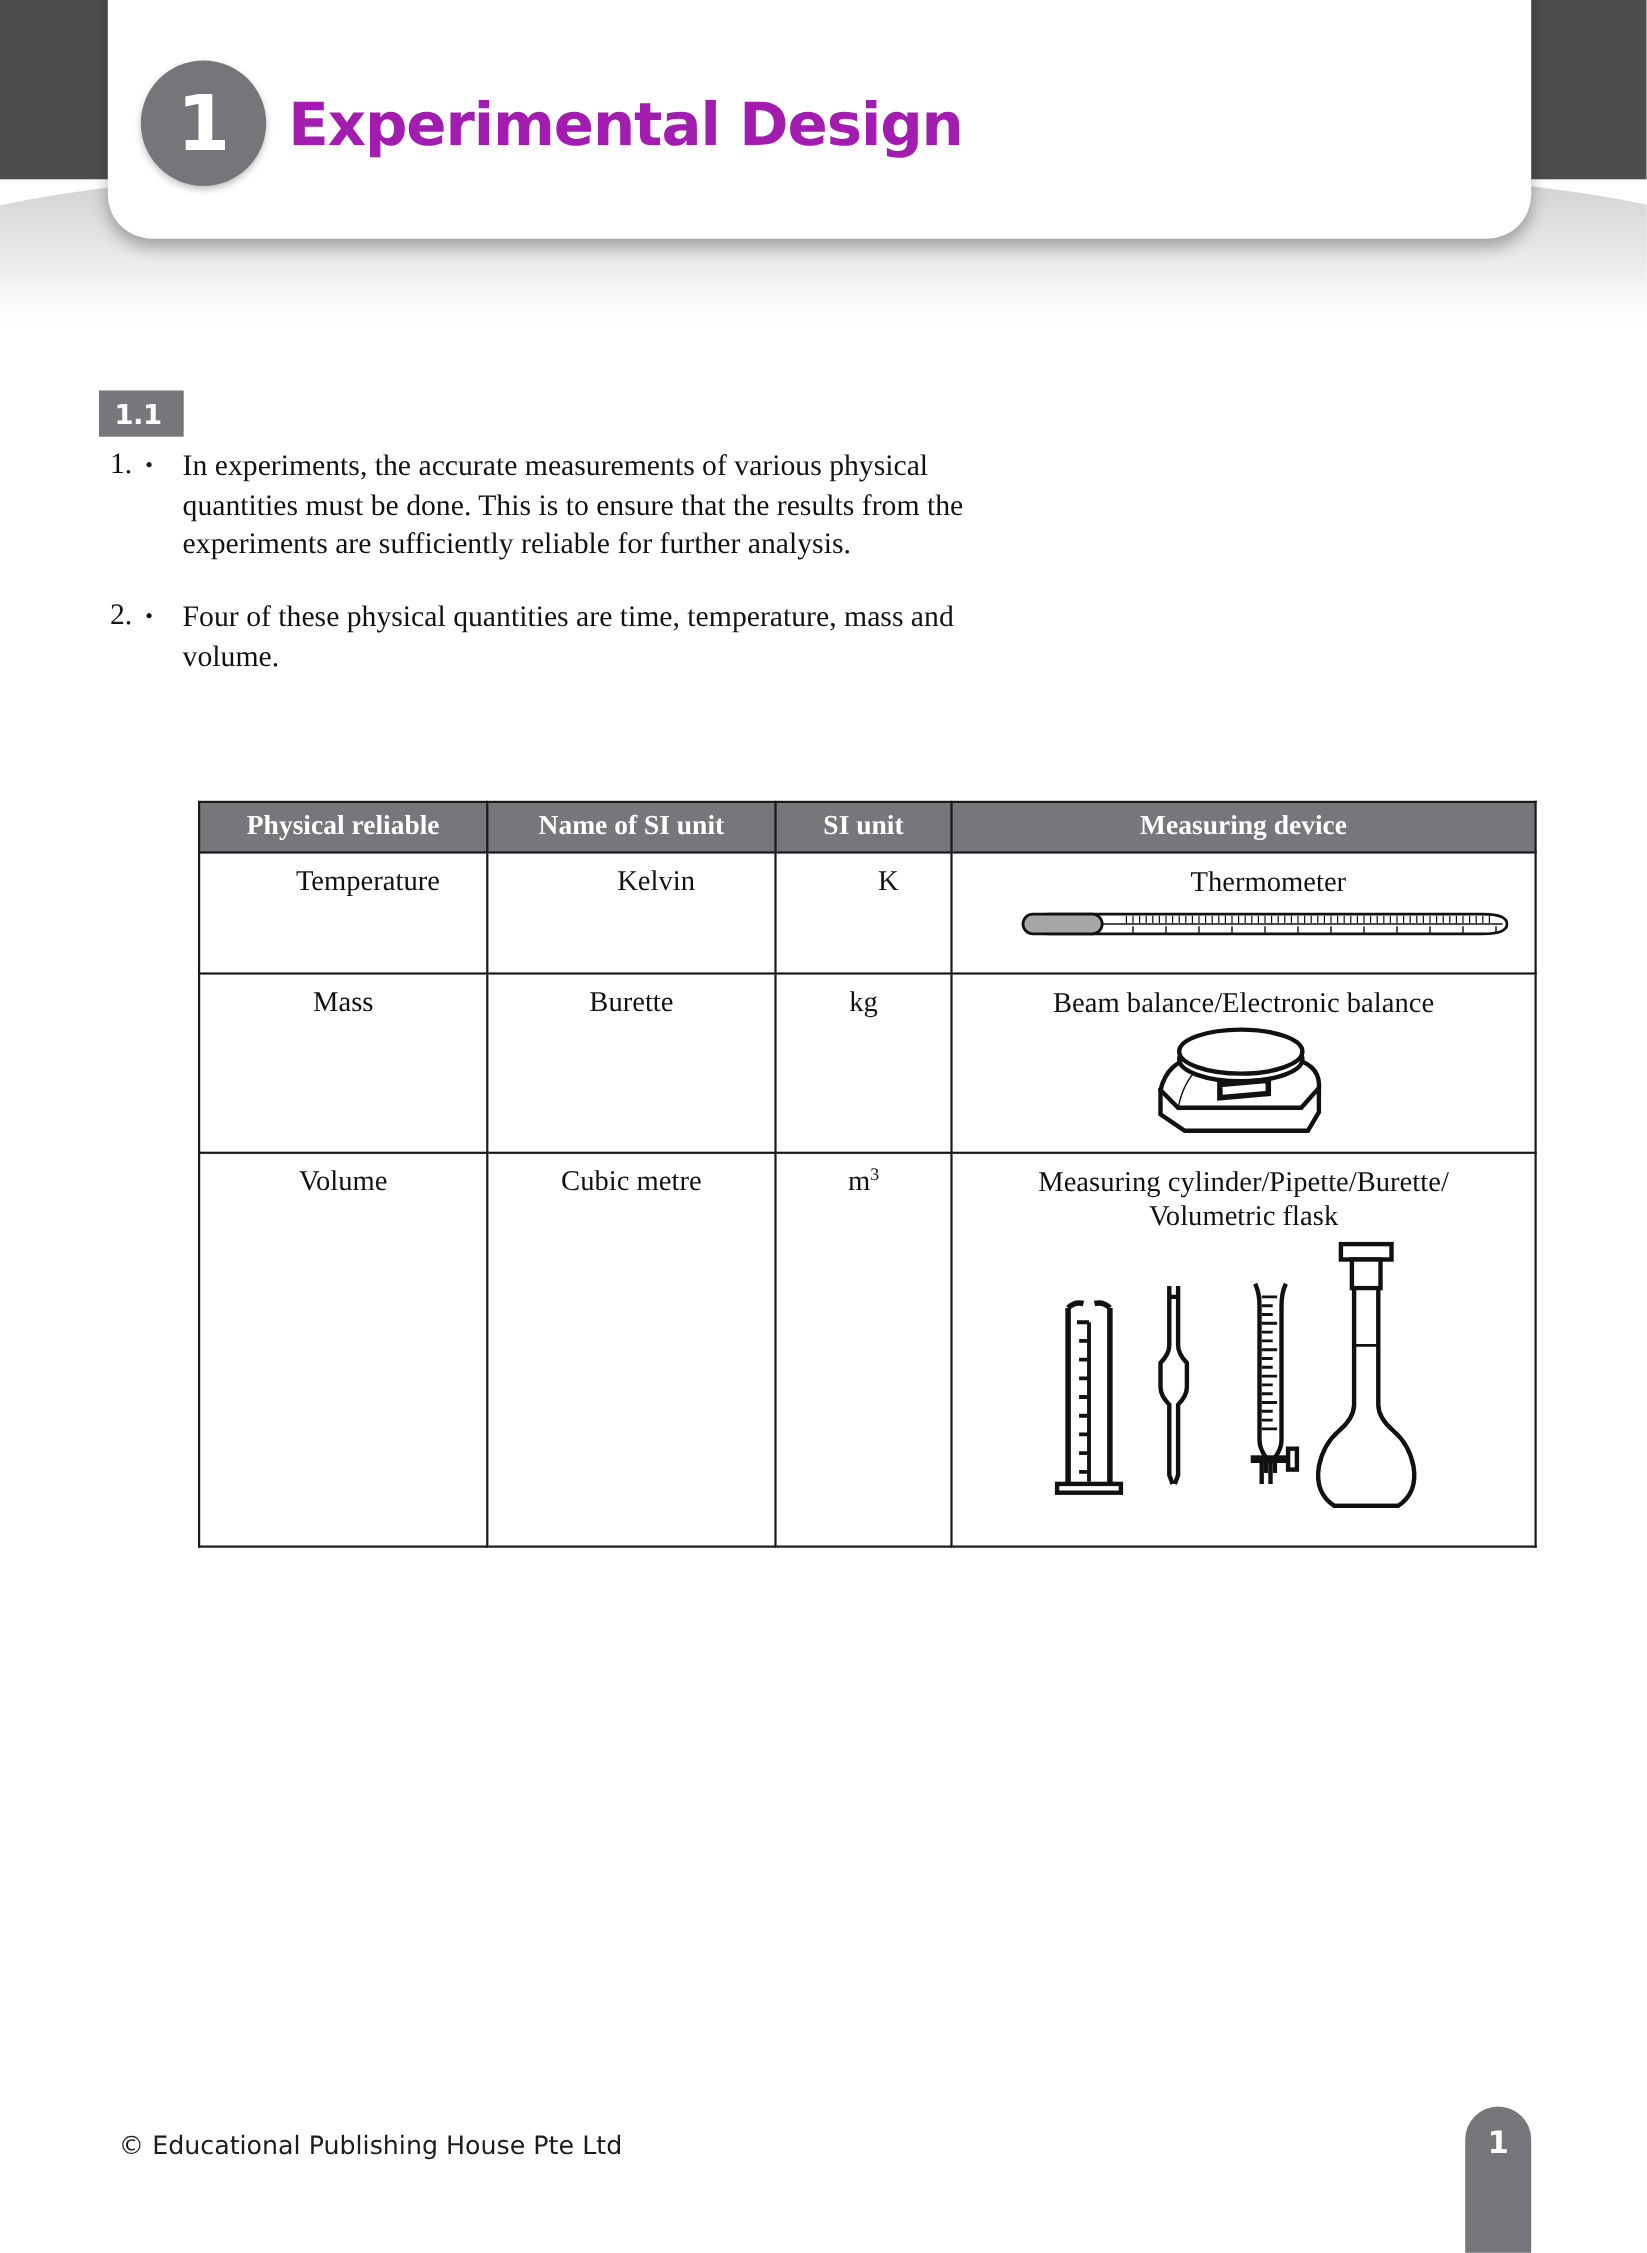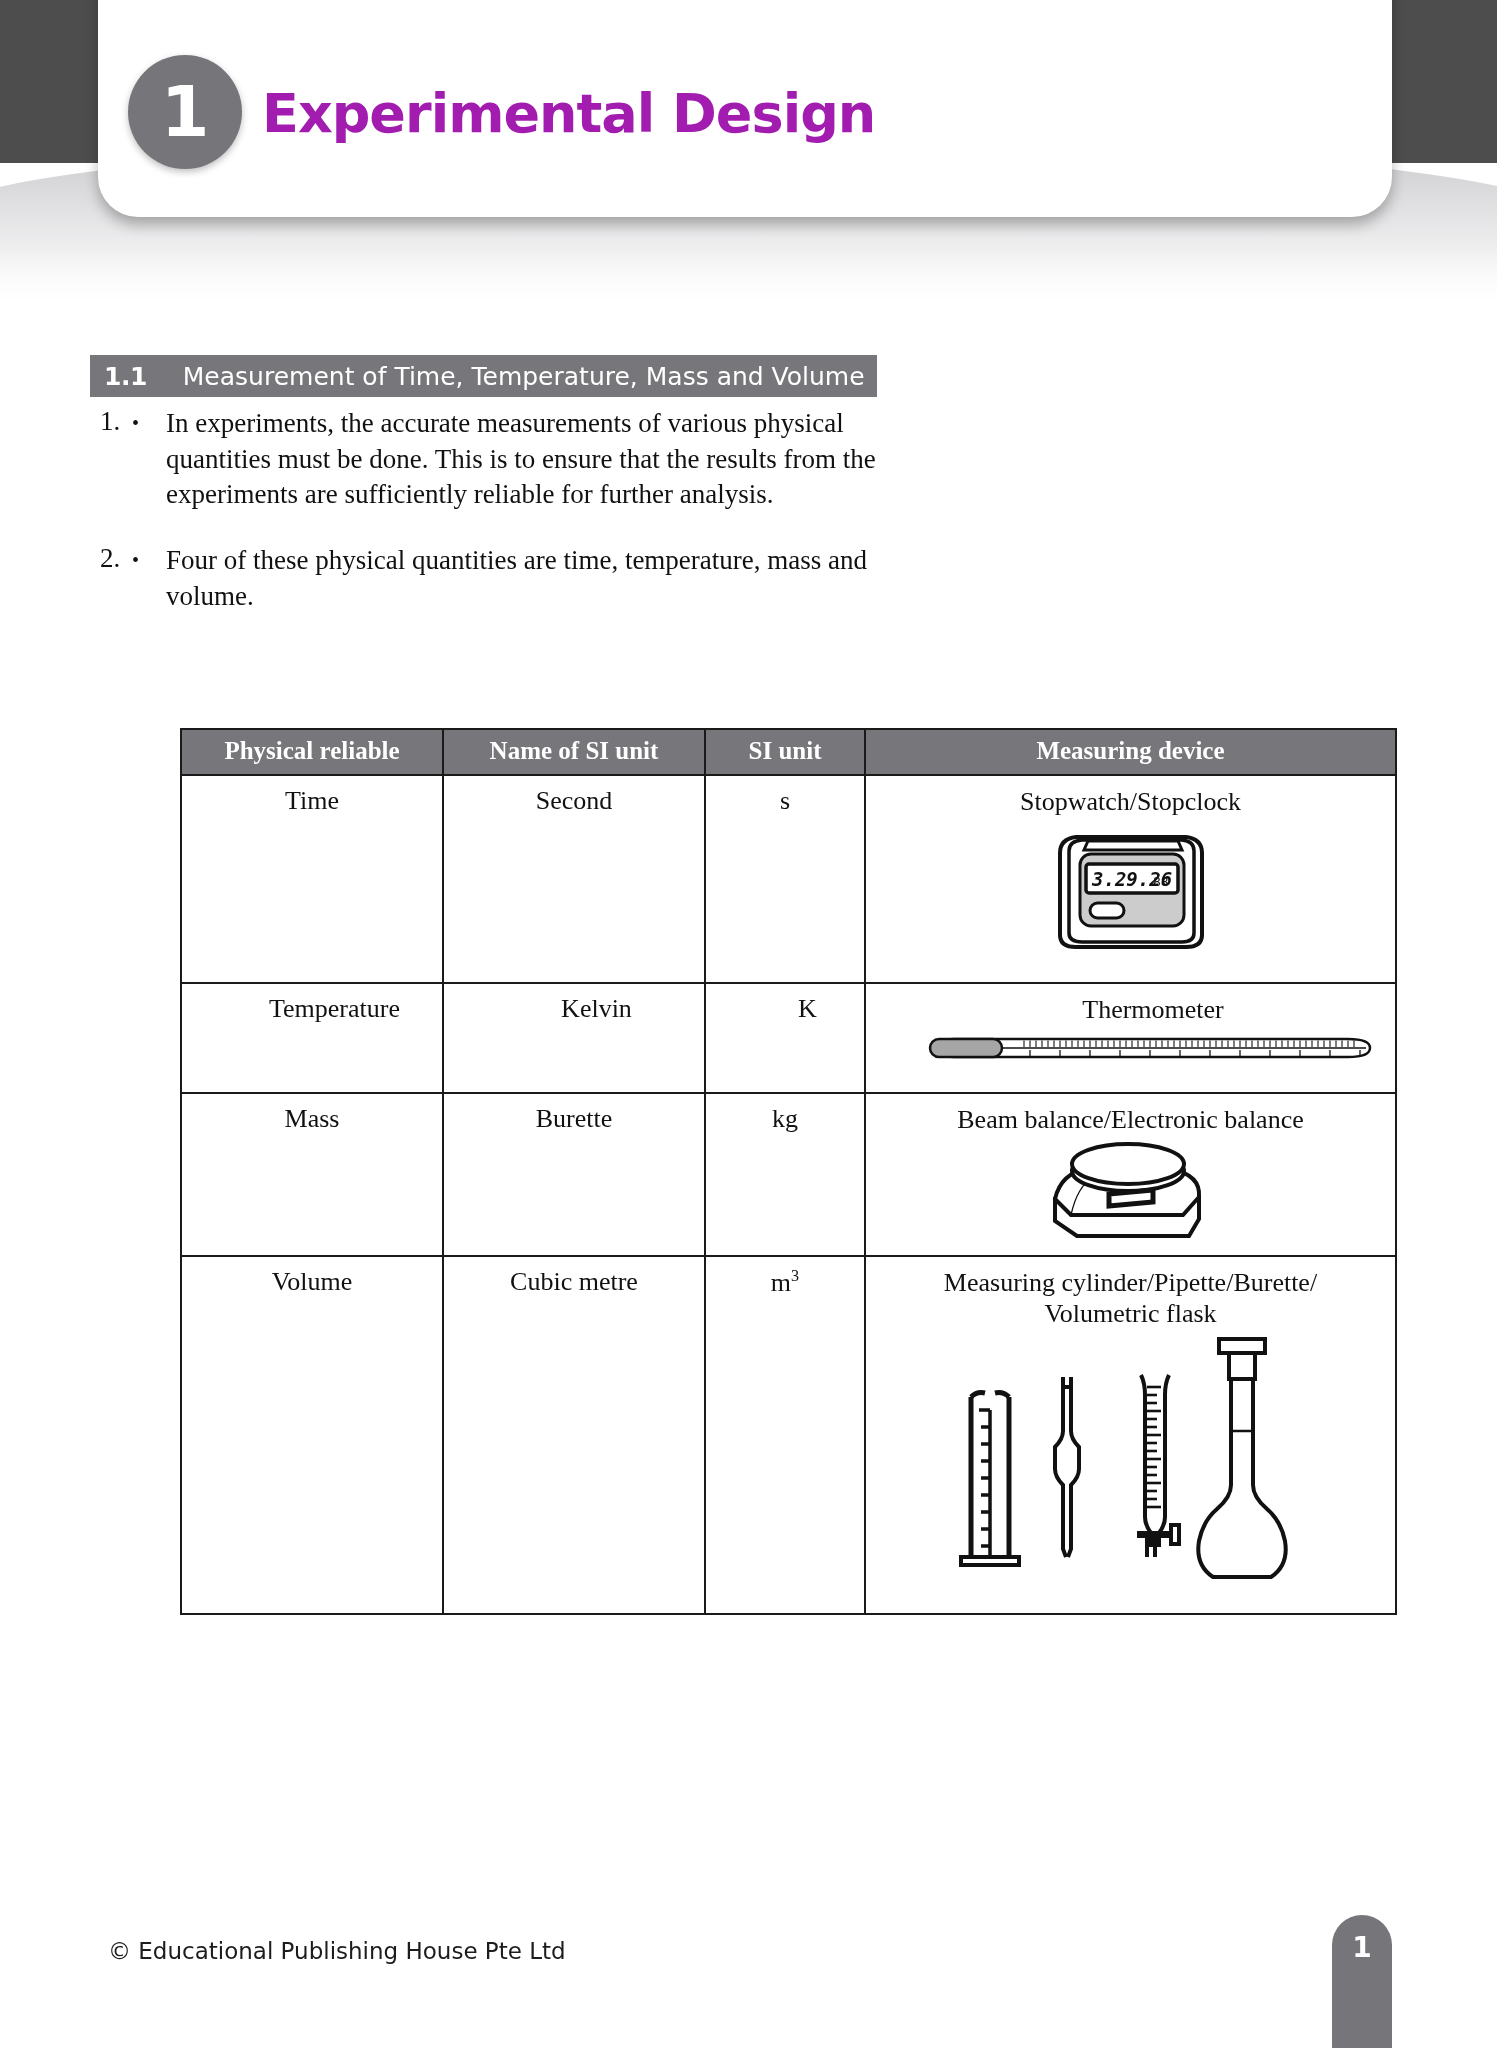--- a/index.html
+++ b/index.html
@@ -210,21 +210,20 @@
   <div class="banner-dark"></div>
   <div class="banner-swoosh"></div>
   <div class="banner-fade"></div>
   <div class="banner-card"></div>
   <div class="chapter-badge">1</div>
   <div class="chapter-title">Experimental Design</div>
 </div>
 
 <div class="section-bar">
   <span class="section-num">1.1</span>
-  <span class="section-text">Measurement of Time, Temperature, Mass and Volume</span>
 </div>
 
 <div class="points">
 
   <div class="point">
     <div class="point-num">1.</div>
     <div class="point-bullet">•</div>
     <div class="point-text">In experiments, the accurate measurements of various physical quantities must be done. This is to ensure that the results from the experiments are sufficiently reliable for further analysis.</div>
   </div>
 
@@ -246,45 +245,20 @@
   <thead>
     <tr>
       <th>Physical reliable</th>
       <th>Name of SI unit</th>
       <th>SI unit</th>
       <th>Measuring device</th>
     </tr>
   </thead>
   <tbody>
 
-    <tr class="row-time">
-      <td>Time</td>
-      <td>Second</td>
-      <td>s</td>
-      <td>
-        <div class="cell-label">Stopwatch/Stopclock</div>
-        <div class="dev-art">
-          <svg width="190" height="128" viewBox="0 0 190 128">
-
-            <path d="M24 30 Q24 16 40 14 L150 14 Q166 16 166 30 L166 112 Q166 124 150 124 L40 124 Q24 124 24 112 Z" fill="#ffffff" stroke="#111" stroke-width="4"></path>
-            <path d="M33 28 Q33 18 46 17 L146 17 Q158 18 158 28 L158 110 Q158 119 146 119 L46 119 Q33 119 33 110 Z" fill="#ffffff" stroke="#111" stroke-width="3.5"></path>
-
-            <path d="M52 18 L142 18 L146 27 L48 27 Z" fill="#ffffff" stroke="#111" stroke-width="3"></path>
-
-            <rect x="44" y="31" width="104" height="72" rx="11" fill="#cccccc" stroke="#111" stroke-width="3"></rect>
-
-            <rect x="50" y="41" width="92" height="29" rx="3" fill="#ffffff" stroke="#111" stroke-width="3.5"></rect>
-            <text x="56" y="63" font-family="DejaVu Sans Mono, monospace" font-size="19" font-weight="bold" font-style="italic" fill="#111">3.29.26</text>
-            <text x="117" y="63" font-family="DejaVu Sans Mono, monospace" font-size="13" fill="#111">88</text>
-
-            <rect x="54" y="80" width="34" height="15" rx="7.5" fill="#ffffff" stroke="#111" stroke-width="3"></rect>
-          </svg>
-        </div>
-      </td>
-    </tr>
 
     <tr class="row-temp">
       <td>Temperature</td>
       <td>Kelvin</td>
       <td>K</td>
       <td>
         <div class="cell-label">Thermometer</div>
         <div class="dev-art">
           <svg width="470" height="34" viewBox="0 0 470 34">
 

